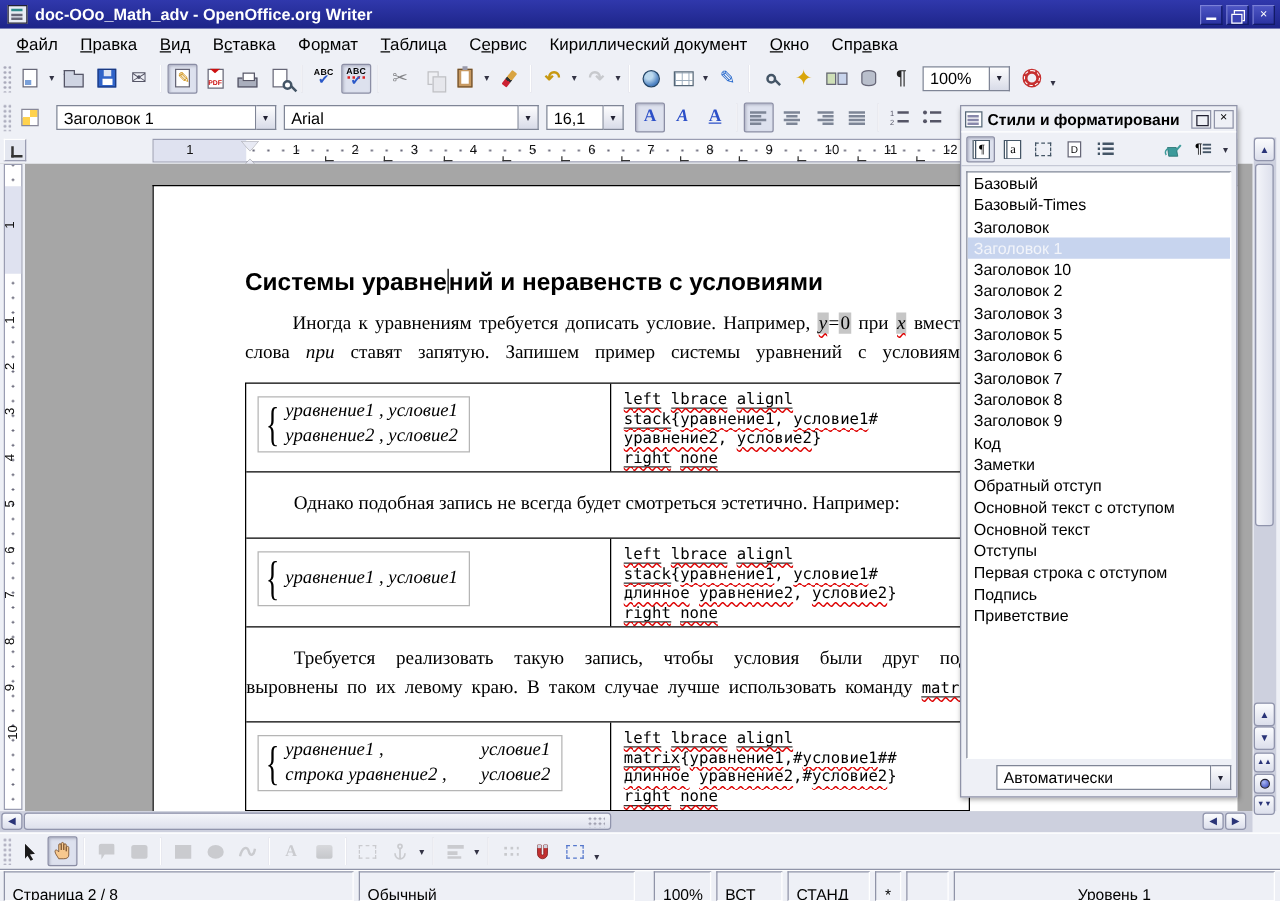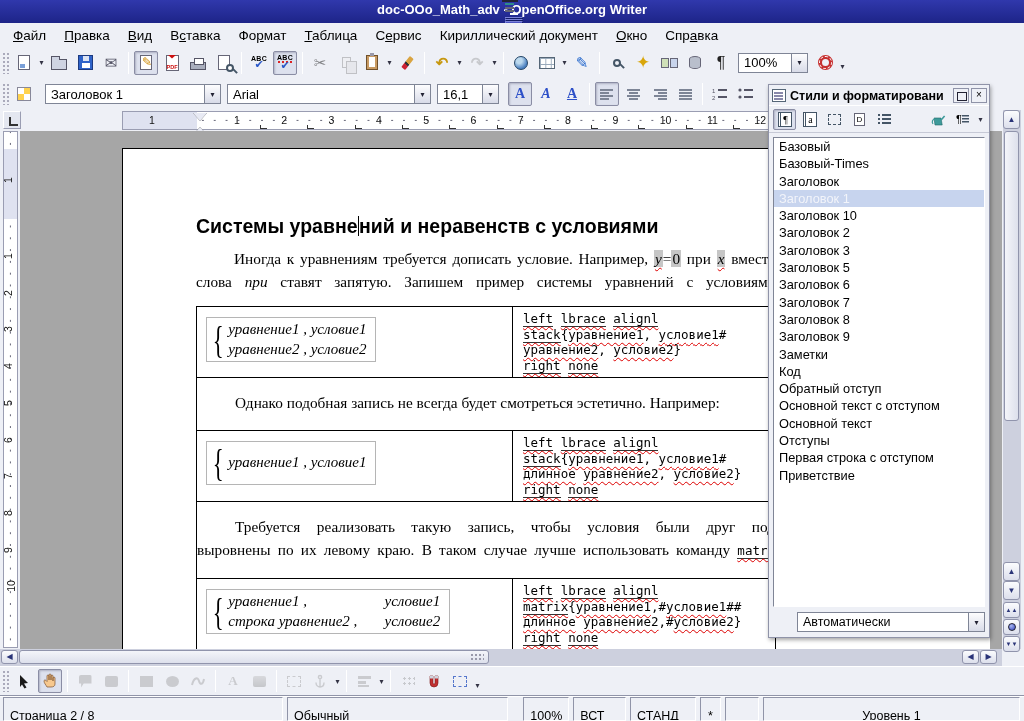--- a/index.html
+++ b/index.html
@@ -1,19 +1,19 @@
 <!DOCTYPE html>
 <html><head>
 <meta charset="utf-8">
 <style>
   html,body{margin:0;padding:0;background:#555;}
   *{box-sizing:border-box;}
   .app{position:relative;width:1024px;height:721px;background:#eef0f6;font-family:"Liberation Sans",sans-serif;overflow:hidden;color:#000;}
   
-  .titlebar{position:absolute;left:0;top:0;width:1024px;height:23px;background:linear-gradient(#3038ac,#1d2488);display:flex;align-items:center;padding:0 4px;flex-direction:column;}
+  .titlebar{position:absolute;left:0;top:0;width:1024px;height:23px;background:linear-gradient(#3038ac,#1d2488);display:flex;align-items:center;padding:0 4px;}
   .title-icon{width:16px;height:15px;background:#e8ecf4;border:1px solid #223;position:relative;margin:0 6px 0 2px;}
   .title-icon:before{content:'';position:absolute;left:2px;top:2px;width:9px;height:2px;background:#2e8b8b;box-shadow:0 4px 0 #667,0 7px 0 #667;}
   .title-text{color:#fff;font-weight:bold;font-size:13px;flex:1;}
   .wbtn{width:18px;height:16px;margin-left:3px;background:linear-gradient(#4d55c4,#2b33a2);border:1px solid #111a66;border-top-color:#7b81d8;border-left-color:#7b81d8;color:#fff;font-size:10px;line-height:13px;text-align:center;position:relative;}
   .wbtn.min:before{content:'';position:absolute;left:4px;bottom:3px;width:8px;height:2px;background:#fff;}
   .wbtn.res:before{content:'';position:absolute;left:5px;top:3px;width:7px;height:7px;border:1px solid #fff;background:transparent;}
   .wbtn.res:after{content:'';position:absolute;left:3px;top:6px;width:7px;height:6px;border:1px solid #fff;background:#3a42b4;}
   
   .menubar{position:absolute;left:0;top:23px;width:1024px;height:24px;display:flex;align-items:center;padding-left:4px;font-size:13.5px;background:#eef0f6;}
   .menu-item{padding:2px 9px;white-space:nowrap;}
@@ -89,21 +89,21 @@
   .ind{text-indent:38px;}
   .field{background:#c6c6c6;padding:0 1px;font-style:italic;}
   .field.up{font-style:normal;}
   .tok{text-decoration:underline wavy #dd0000;text-decoration-thickness:1px;text-underline-offset:2.5px;}
   .cmd{border-bottom:1px solid #333;}
   .mono{font-family:"DejaVu Sans Mono",monospace;font-size:12.5px;}
   .bigtable{margin-top:13px;border:1px solid #000;width:580px;}
   .trow{display:flex;border-top:1px solid #000;}
   .trow:first-child{border-top:none;}
   .cellf{width:291px;position:relative;}
-  .cellc{flex:1;border-left:1px solid #000;padding:4px 2px 4px 10px;margin-left:24px;}
+  .cellc{flex:1;border-left:1px solid #000;padding:4px 2px 4px 10px;}
   .codeline{font-family:"DejaVu Sans Mono",monospace;font-size:12.5px;line-height:15.5px;white-space:nowrap;}
   .fbox{margin:10px 0 10px 9px;border:1px solid #b5b5b5;display:inline-flex;align-items:center;padding:2px 9px 2px 2px;background:#fff;}
   .fbrace{font-family:"Liberation Serif",serif;font-weight:400;font-size:38px;line-height:38px;transform:scaleX(.6);margin-right:1px;}
   .flines{font-style:italic;font-size:15px;line-height:19.5px;white-space:nowrap;}
   .flines .fl{display:flex;justify-content:space-between;width:212px;}
   .trowtext{display:block;padding:13px 0 16px;}
   
   .sbtn{position:absolute;background:linear-gradient(#fbfcfe,#dcdfec);border:1px solid #9094ac;border-radius:3px;color:#2a3478;font-size:8px;display:flex;align-items:center;justify-content:center;line-height:1;}
   .vscroll{position:absolute;left:1003px;top:110px;width:18px;height:539px;background:#cdd0de;}
   .vthumb{position:absolute;left:1px;top:21px;width:15px;height:290px;background:linear-gradient(90deg,#f4f5fa,#dde0ec);border:1px solid #9094ac;border-radius:3px;}
@@ -618,27 +618,28 @@
         <div class="style-item">Заголовок</div>
         <div class="style-item selected">Заголовок 1</div>
         <div class="style-item">Заголовок 10</div>
         <div class="style-item">Заголовок 2</div>
         <div class="style-item">Заголовок 3</div>
         <div class="style-item">Заголовок 5</div>
         <div class="style-item">Заголовок 6</div>
         <div class="style-item">Заголовок 7</div>
         <div class="style-item">Заголовок 8</div>
         <div class="style-item">Заголовок 9</div>
+        <div class="style-item">Код</div>
         <div class="style-item">Заметки</div>
-        <div class="style-item">Код</div>
         <div class="style-item">Обратный отступ</div>
         <div class="style-item">Основной текст с отступом</div>
         <div class="style-item">Основной текст</div>
         <div class="style-item">Отступы</div>
         <div class="style-item">Первая строка с отступом</div>
+        <div class="style-item">Подпись</div>
         <div class="style-item">Приветствие</div>
       </div>
     <div class="pcombo">
       <span class="combo">Автоматически</span>
       <span class="cbtn">▾</span>
     </div>
   </div>
 
 </div>
 

